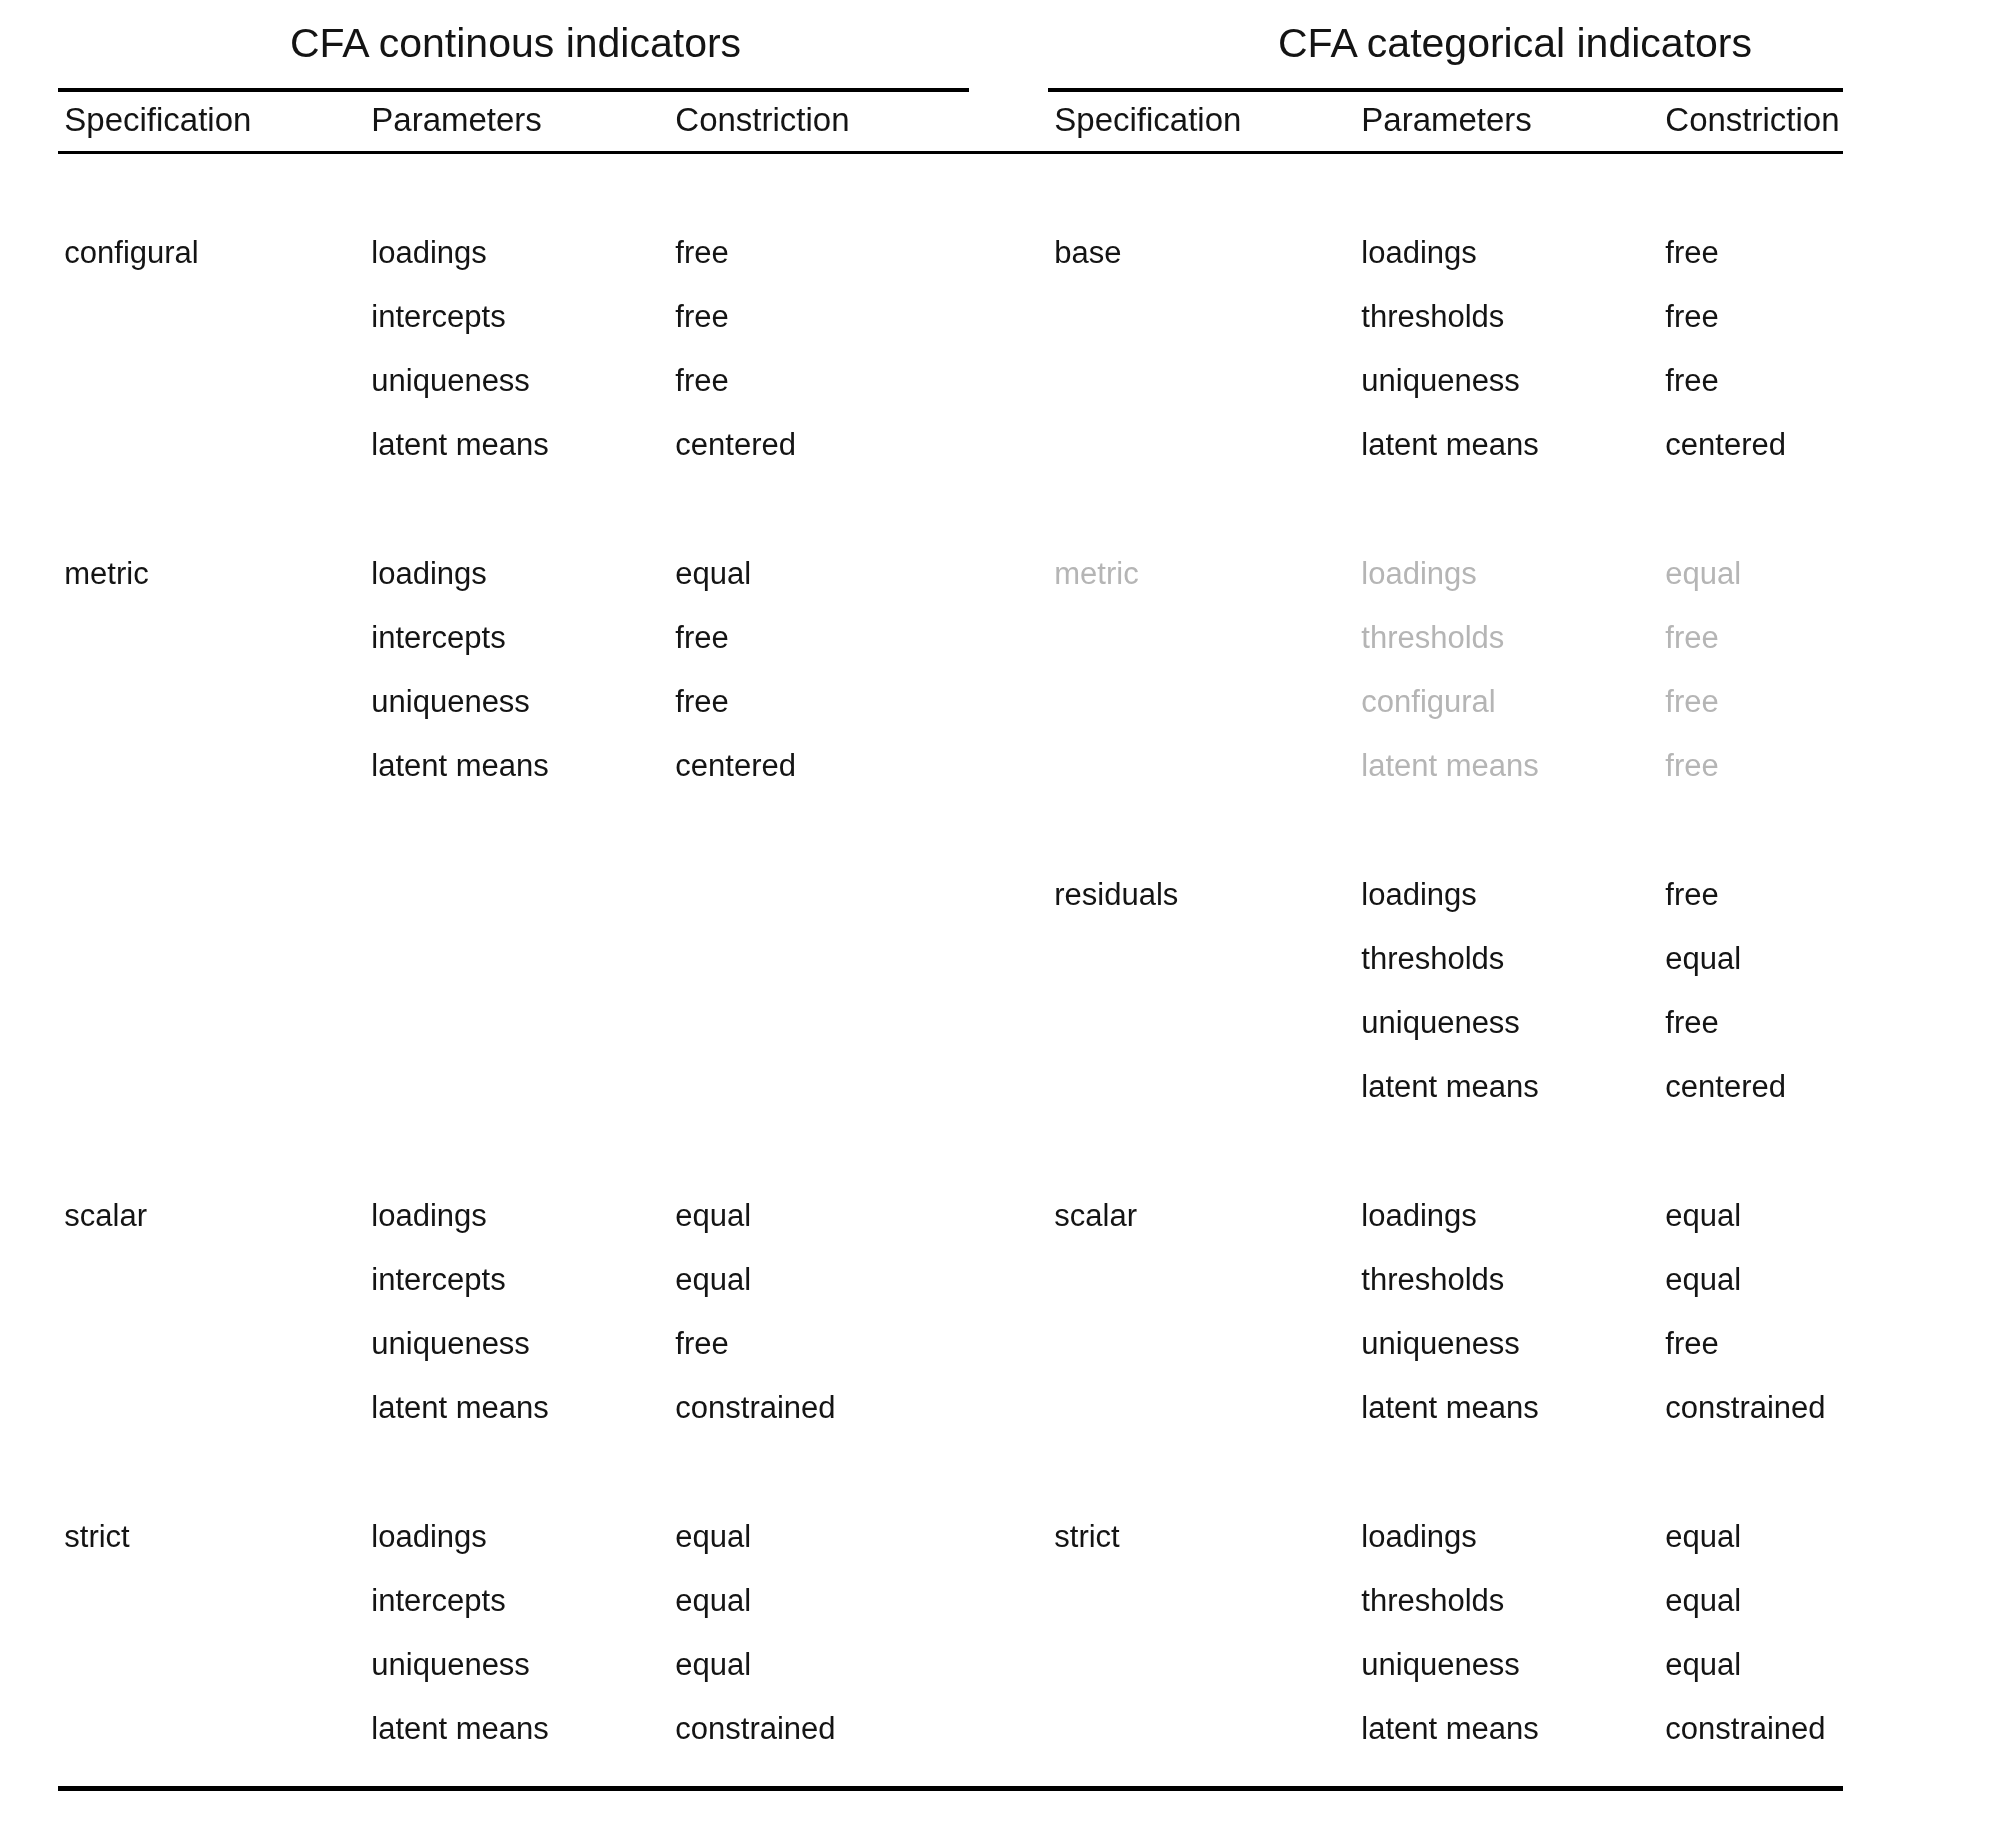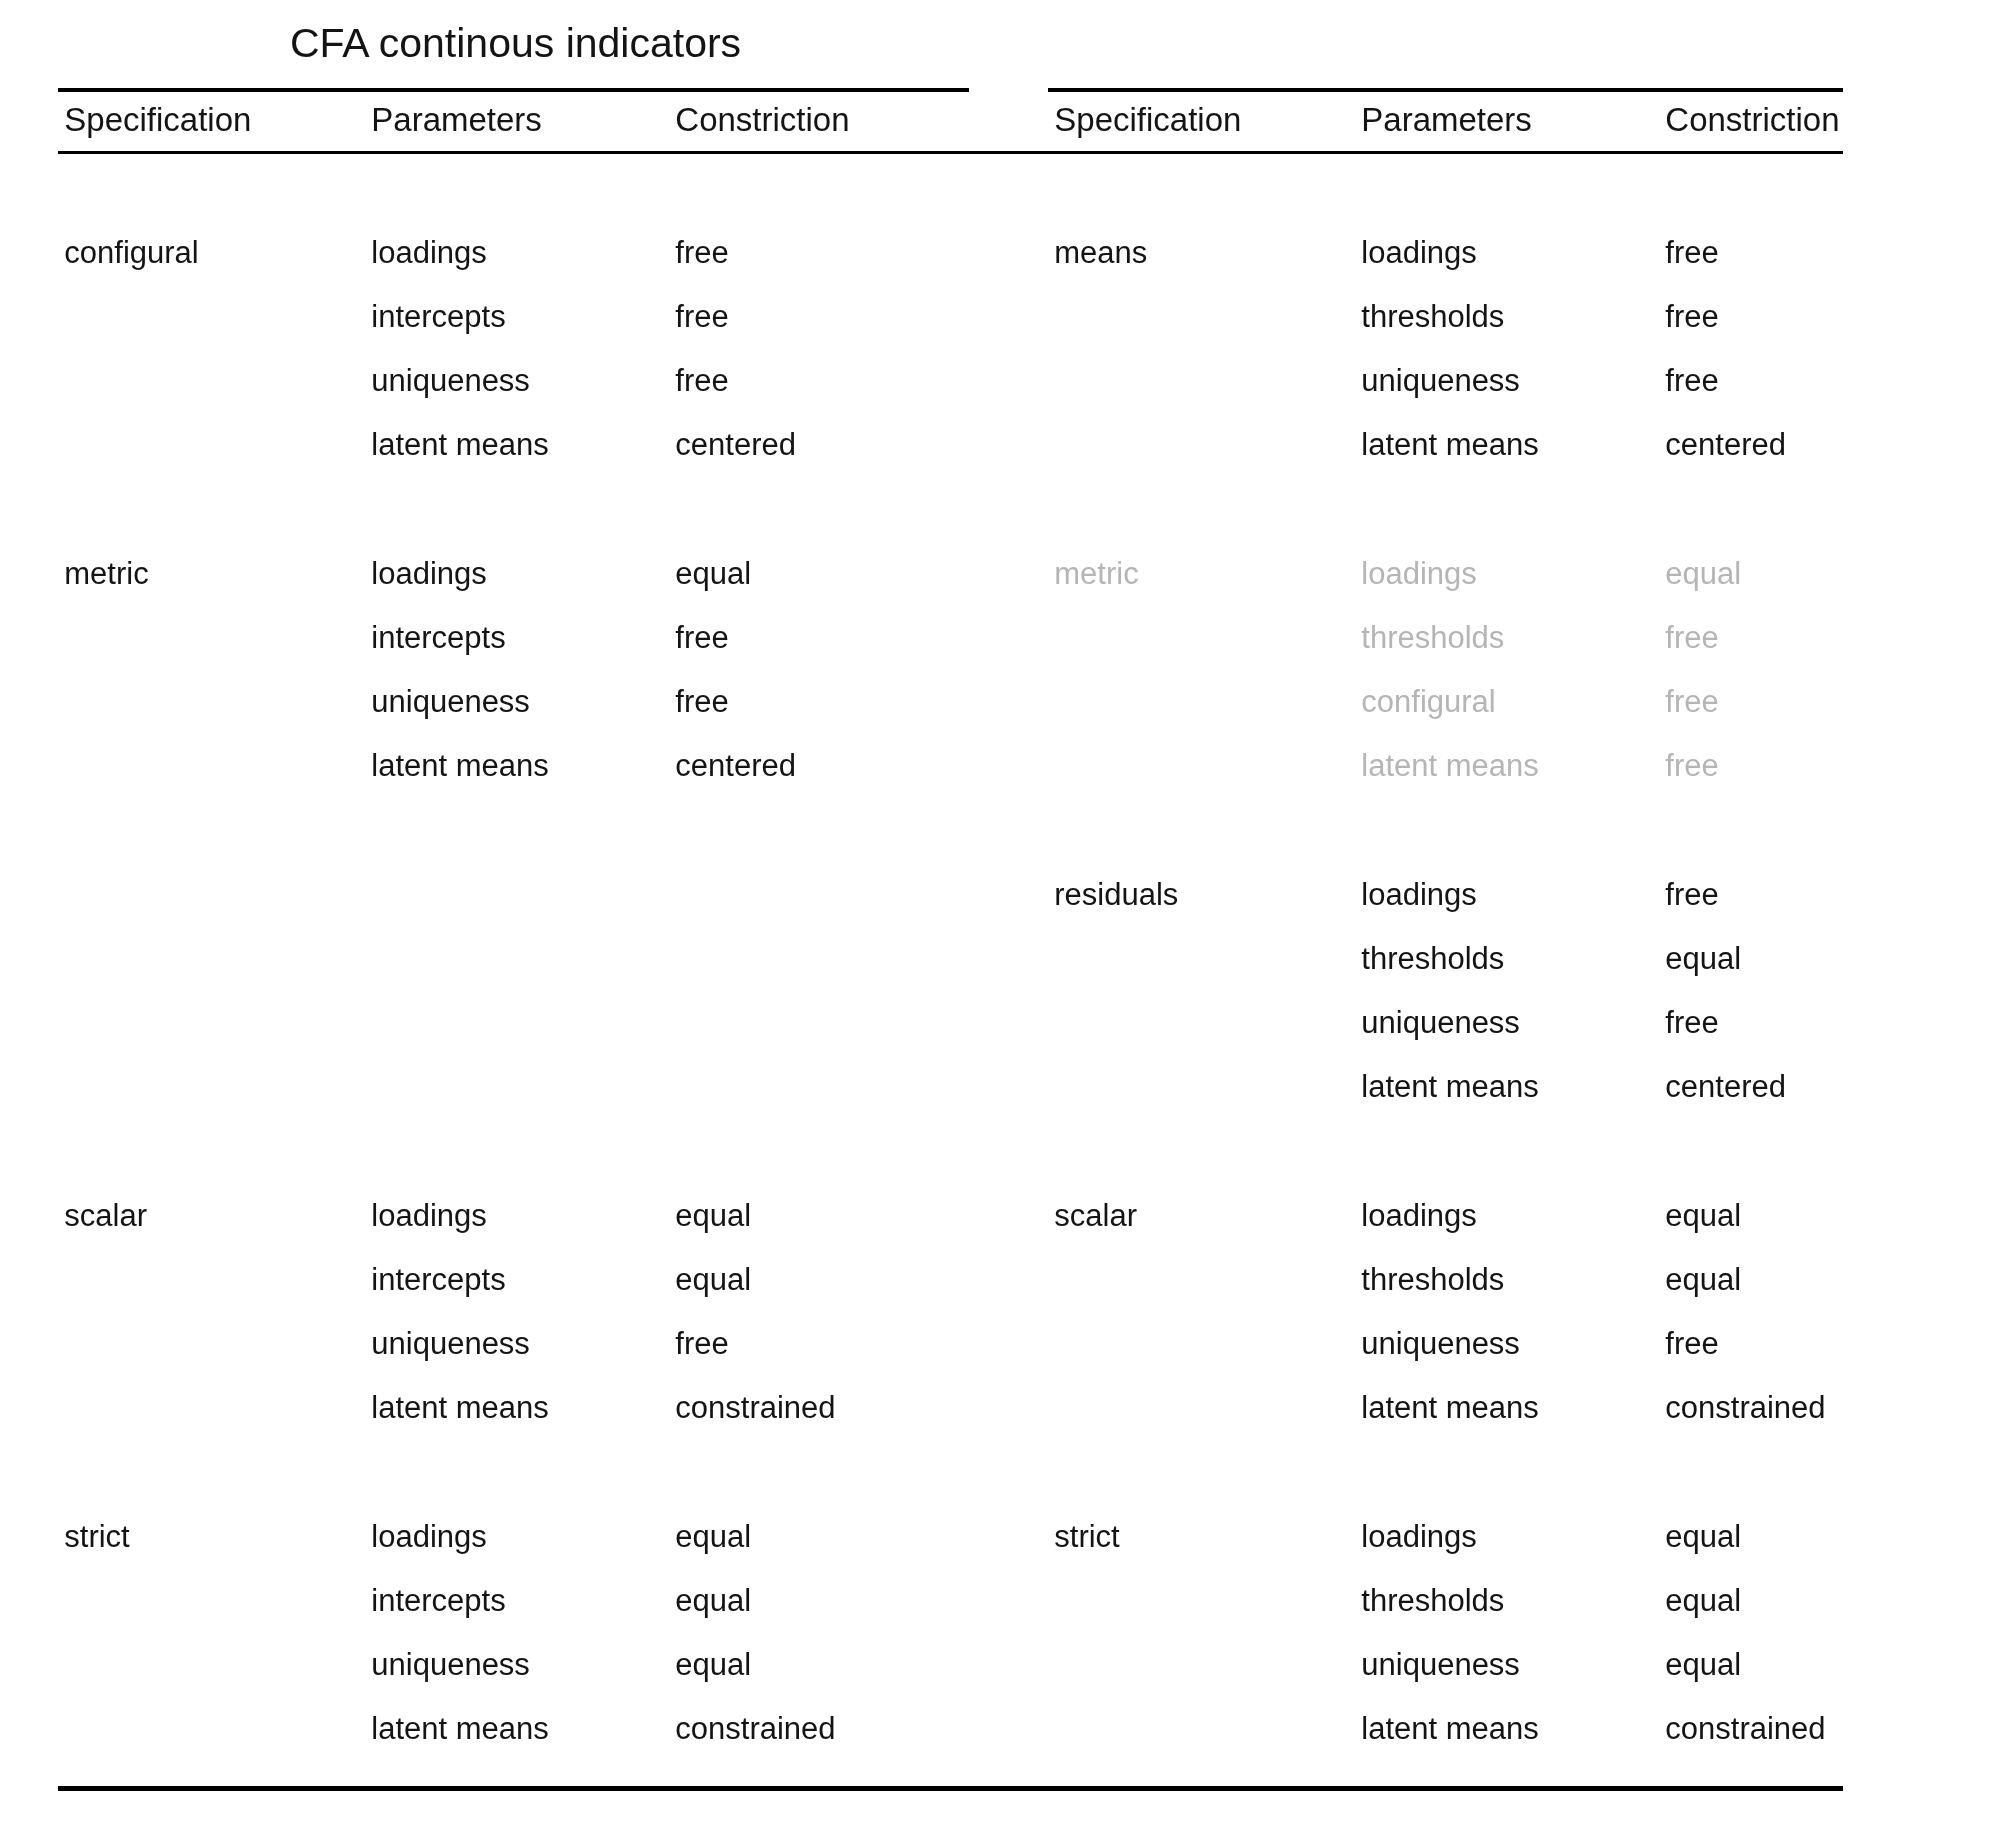--- a/index.html
+++ b/index.html
@@ -159,30 +159,31 @@
           <span class="cell"></span>
           <span class="cell">latent means</span>
           <span class="cell">constrained</span>
         </div>
       </div>
 
     </div>
   </div>
 
   <div class="half half-right">
+    <div class="table-title">CFA categorical indicators</div>
     <div class="header-row">
       <span class="cell">Specification</span>
       <span class="cell">Parameters</span>
       <span class="cell">Constriction</span>
     </div>
     <div class="body">
 
       <div class="block">
         <div class="row">
-          <span class="cell">means</span>
+          <span class="cell">base</span>
           <span class="cell">loadings</span>
           <span class="cell">free</span>
         </div>
         <div class="row">
           <span class="cell"></span>
           <span class="cell">thresholds</span>
           <span class="cell">free</span>
         </div>
         <div class="row">
           <span class="cell"></span>

